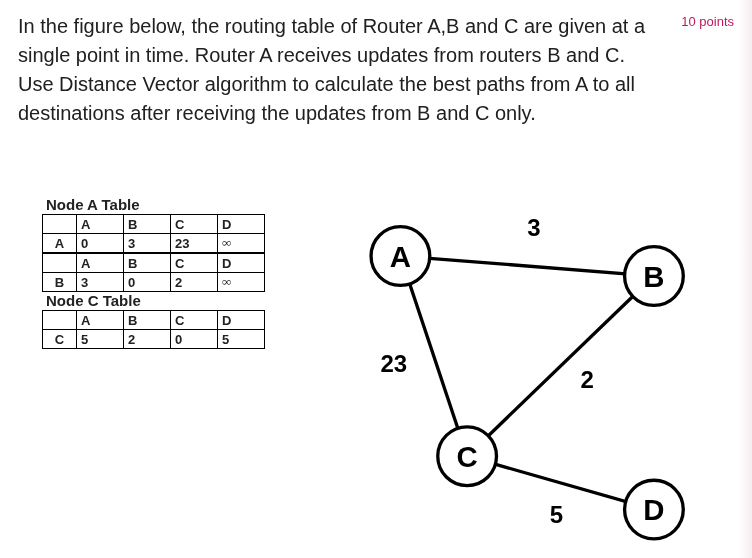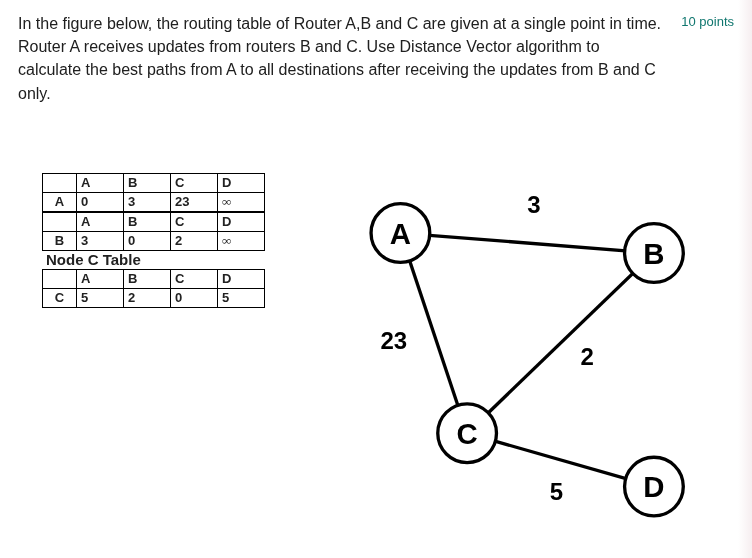--- a/index.html
+++ b/index.html
@@ -23,27 +23,27 @@
     width: 14px; height: 100%;
     background: linear-gradient(to right, #fff, #f6eef0);
   }
   .question-head {
     display: flex;
     align-items: flex-start;
     gap: 18px;
   }
   .question-text {
     flex: 1;
-    font-size: 16px;
+    font-size: 20px;
     line-height: 1.45;
     color: #202020;
   }
   .points {
     font-size: 13px;
-    color: #0f766e;
+    color: #be185d;
     white-space: nowrap;
     padding-top: 2px;
   }
   .content {
     display: flex;
     gap: 30px;
     margin-top: 68px;
     padding-left: 24px;
   }
   .tables-col { width: 235px; }
@@ -80,20 +80,21 @@
 
   <div class="question-head">
     <div class="question-text">In the figure below, the routing table of Router A,B and C are given at a single point in time. Router A receives updates from routers B and C. Use Distance Vector algorithm to calculate the best paths from A to all destinations after receiving the updates from B and C only.</div>
     <div class="points">10 points</div>
   </div>
 
   <div class="content">
 
     <div class="tables-col">
 
+      <div class="tbl-title">Node A Table</div>
       <table class="routing">
         <tbody>
             <tr>
           <td class="lbl"></td>
           <td class="c">A</td>
           <td class="c">B</td>
           <td class="c">C</td>
           <td class="c">D</td>
         </tr>
         <tr>

